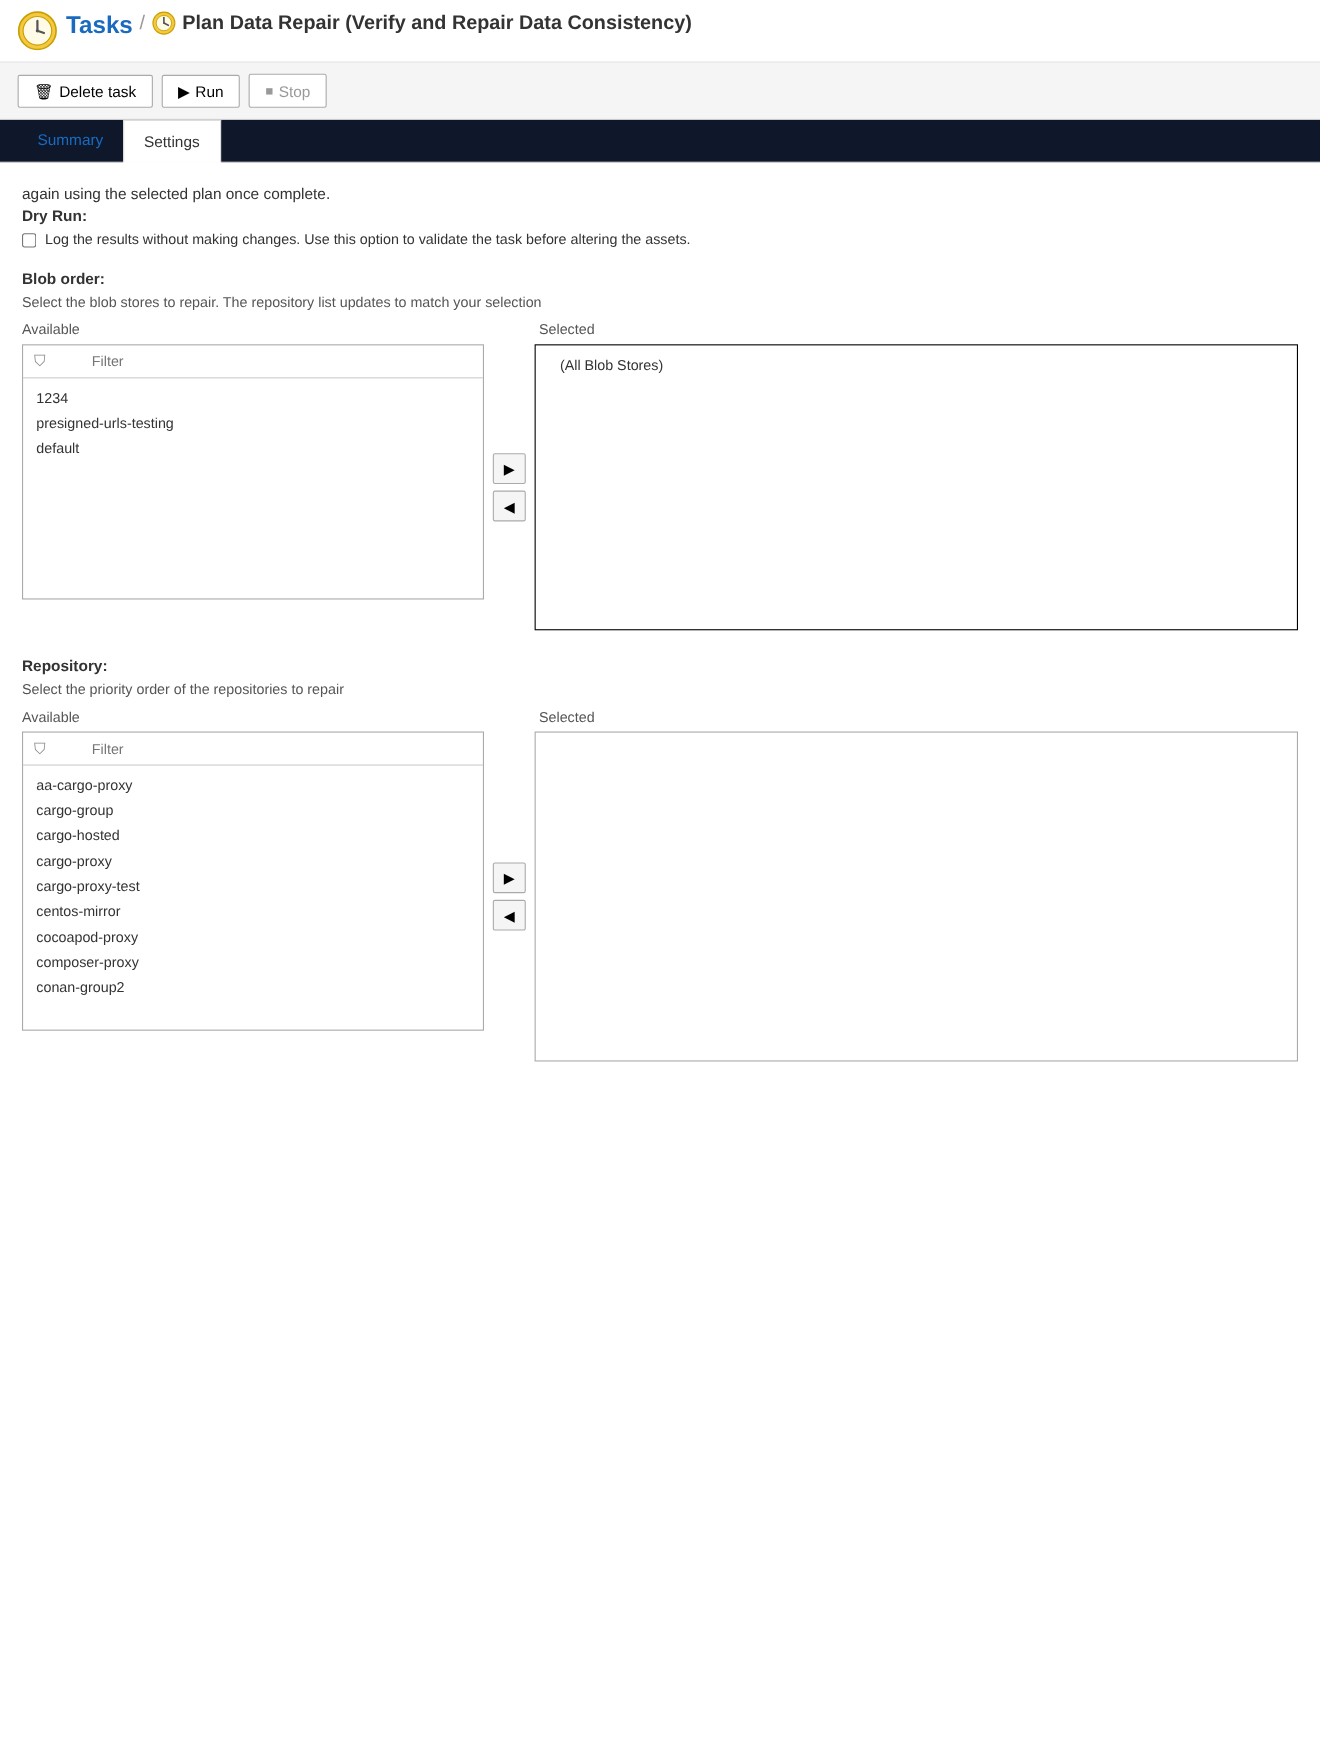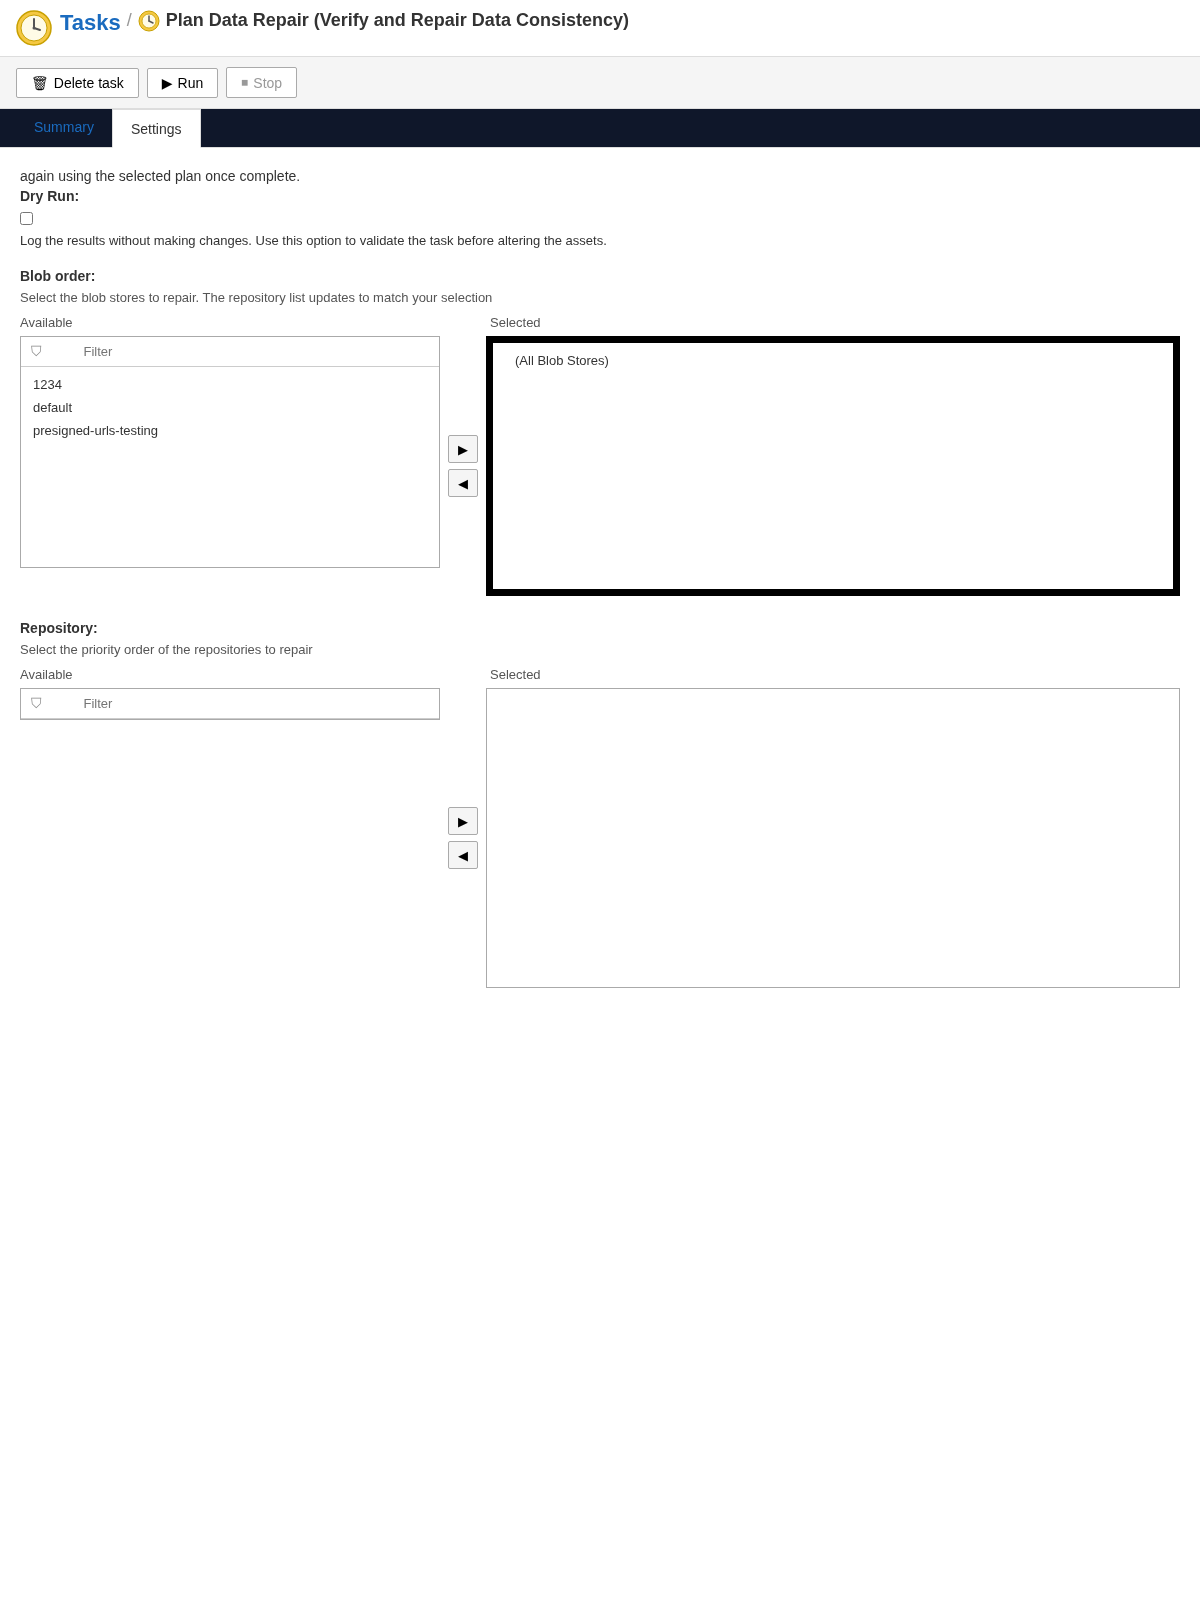--- a/index.html
+++ b/index.html
@@ -118,21 +118,20 @@
       color: #555;
       margin-bottom: 10px;
     }
 
     
     .dry-run-row {
       display: flex;
       align-items: flex-start;
       gap: 8px;
       margin-bottom: 20px;
-      flex-direction: column;
     }
     .dry-run-row input[type="checkbox"] {
       margin-top: 2px;
     }
     .dry-run-row label {
       font-size: 13px;
       color: #333;
     }
 
     
@@ -210,21 +209,21 @@
       cursor: pointer;
       font-size: 13px;
       display: flex;
       align-items: center;
       justify-content: center;
       border-radius: 2px;
     }
 
     .selected-box {
       flex: 1;
-      border: 7px solid #000000;
+      border: 1px solid #000000;
       min-height: 260px;
       padding: 6px 10px;
       font-size: 13px;
       color: #333;
       background: #fff;
     }
 
     
     .repo-list-box {
       min-height: 240px;
@@ -307,22 +306,22 @@
     </div>
     <div class="transfer-row">
 
       <div class="transfer-box">
         <div class="filter-input-row">
           <span class="filter-icon">⛉</span>
           <input class="filter-input" type="text" placeholder="Filter" style="">
         </div>
         <div class="list-box">
           <div class="list-item">1234</div>
+          <div class="list-item">presigned-urls-testing</div>
           <div class="list-item">default</div>
-          <div class="list-item">presigned-urls-testing</div>
         </div>
       </div>
 
       <div class="transfer-controls">
         <button class="transfer-btn">▶</button>
         <button class="transfer-btn">◀</button>
       </div>
 
       <div class="selected-box">
         <div class="list-item">(All Blob Stores)</div>
@@ -338,20 +337,31 @@
       <span style="flex:0 0 50px;"></span>
       <span class="transfer-label-selected">Selected</span>
     </div>
     <div class="transfer-row">
 
       <div class="transfer-box">
         <div class="filter-input-row">
           <span class="filter-icon">⛉</span>
           <input class="filter-input" type="text" placeholder="Filter" style="">
         </div>
+        <div class="repo-list-box">
+          <div class="list-item">aa-cargo-proxy</div>
+          <div class="list-item">cargo-group</div>
+          <div class="list-item">cargo-hosted</div>
+          <div class="list-item">cargo-proxy</div>
+          <div class="list-item">cargo-proxy-test</div>
+          <div class="list-item">centos-mirror</div>
+          <div class="list-item">cocoapod-proxy</div>
+          <div class="list-item">composer-proxy</div>
+          <div class="list-item">conan-group2</div>
+        </div>
       </div>
 
       <div class="transfer-controls">
         <button class="transfer-btn">▶</button>
         <button class="transfer-btn">◀</button>
       </div>
 
       <div class="repo-selected-box">
       </div>
     </div>

